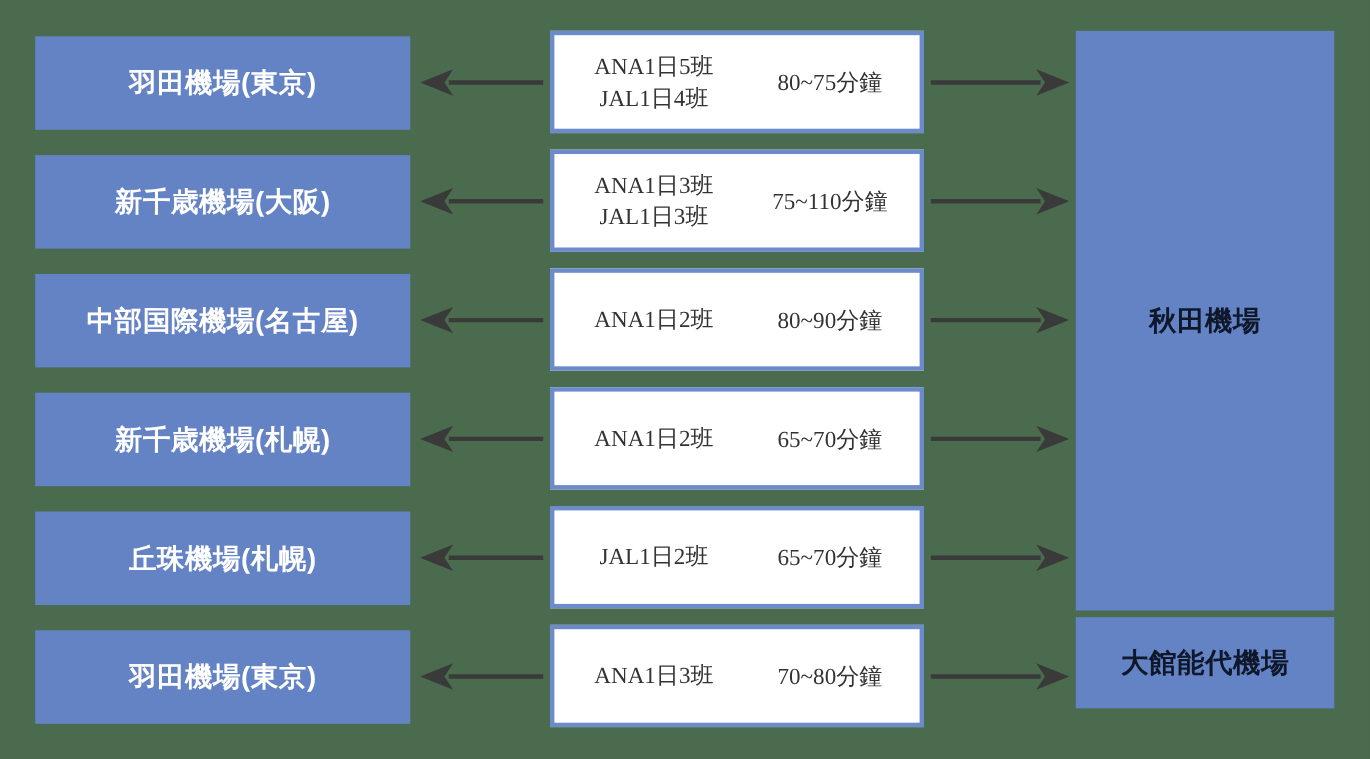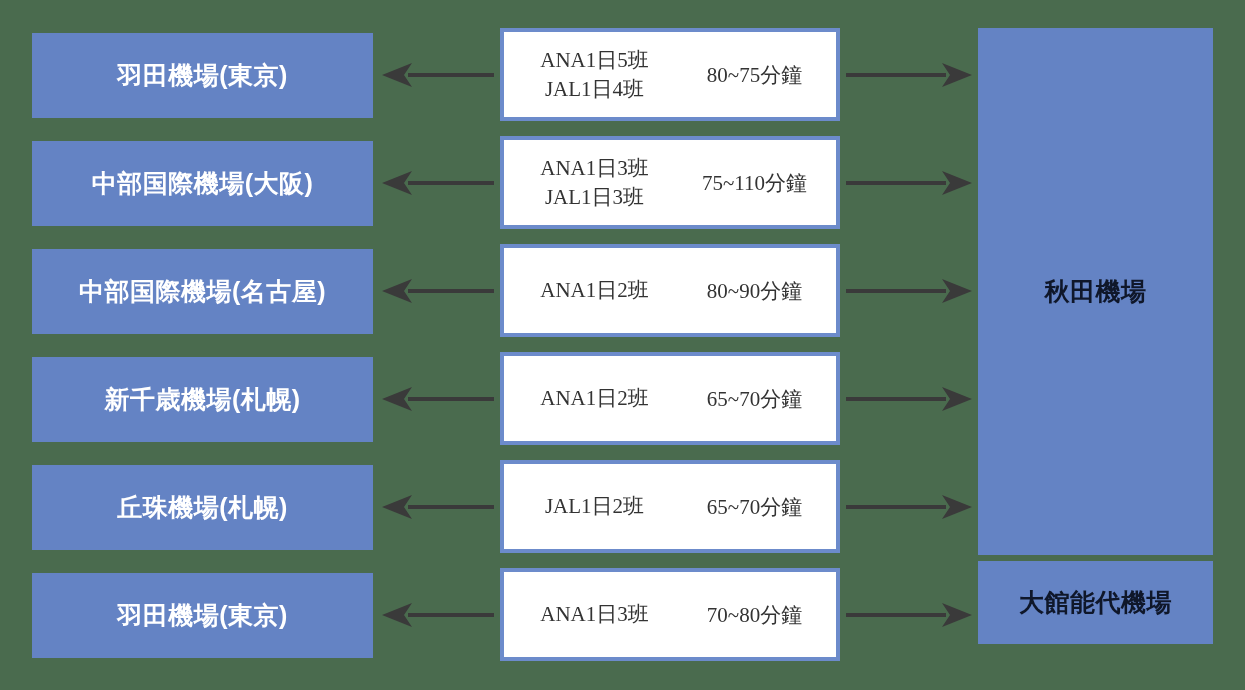--- a/index.html
+++ b/index.html
@@ -117,21 +117,21 @@
     <div class="info-duration">80~75分鐘</div>
   </div>
   <div class="abs arrow arrow-right" style="top:60px">
     <svg width="126" height="30" viewBox="0 0 126 30">
       <line x1="0" y1="15" x2="100" y2="15" stroke="#3a3a3a" stroke-width="4"></line>
       <path d="M126 15 L96 3 L104 15 L96 27 Z" fill="#3a3a3a"></path>
     </svg>
   </div>
 
   <div class="abs origin-box" style="top:141px">
-    <span>中部国際機場(大阪)</span>
+    <span>新千歳機場(大阪)</span>
   </div>
   <div class="abs arrow arrow-left" style="top:168px">
     <svg width="112" height="30" viewBox="0 0 112 30">
       <line x1="112" y1="15" x2="26" y2="15" stroke="#3a3a3a" stroke-width="4"></line>
       <path d="M0 15 L30 3 L22 15 L30 27 Z" fill="#3a3a3a"></path>
     </svg>
   </div>
   <div class="abs info-box" style="top:136px">
     <div class="info-flights">
       <div>ANA1日3班</div>

